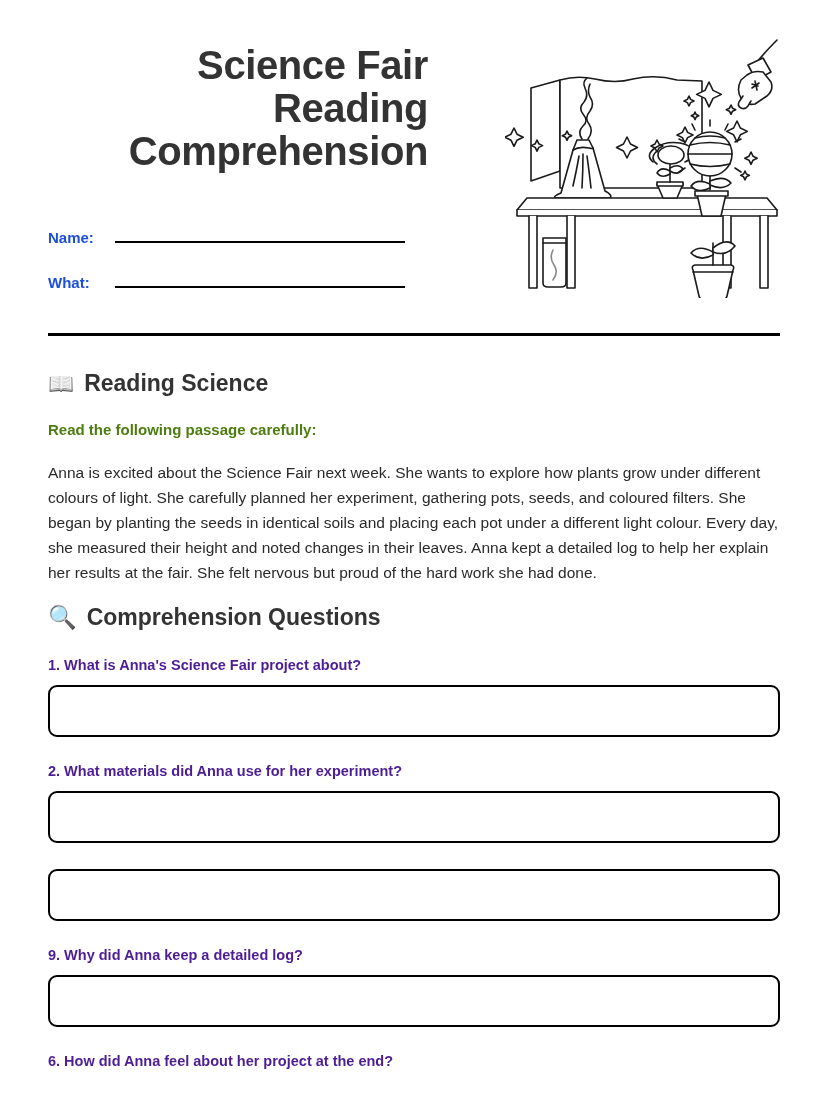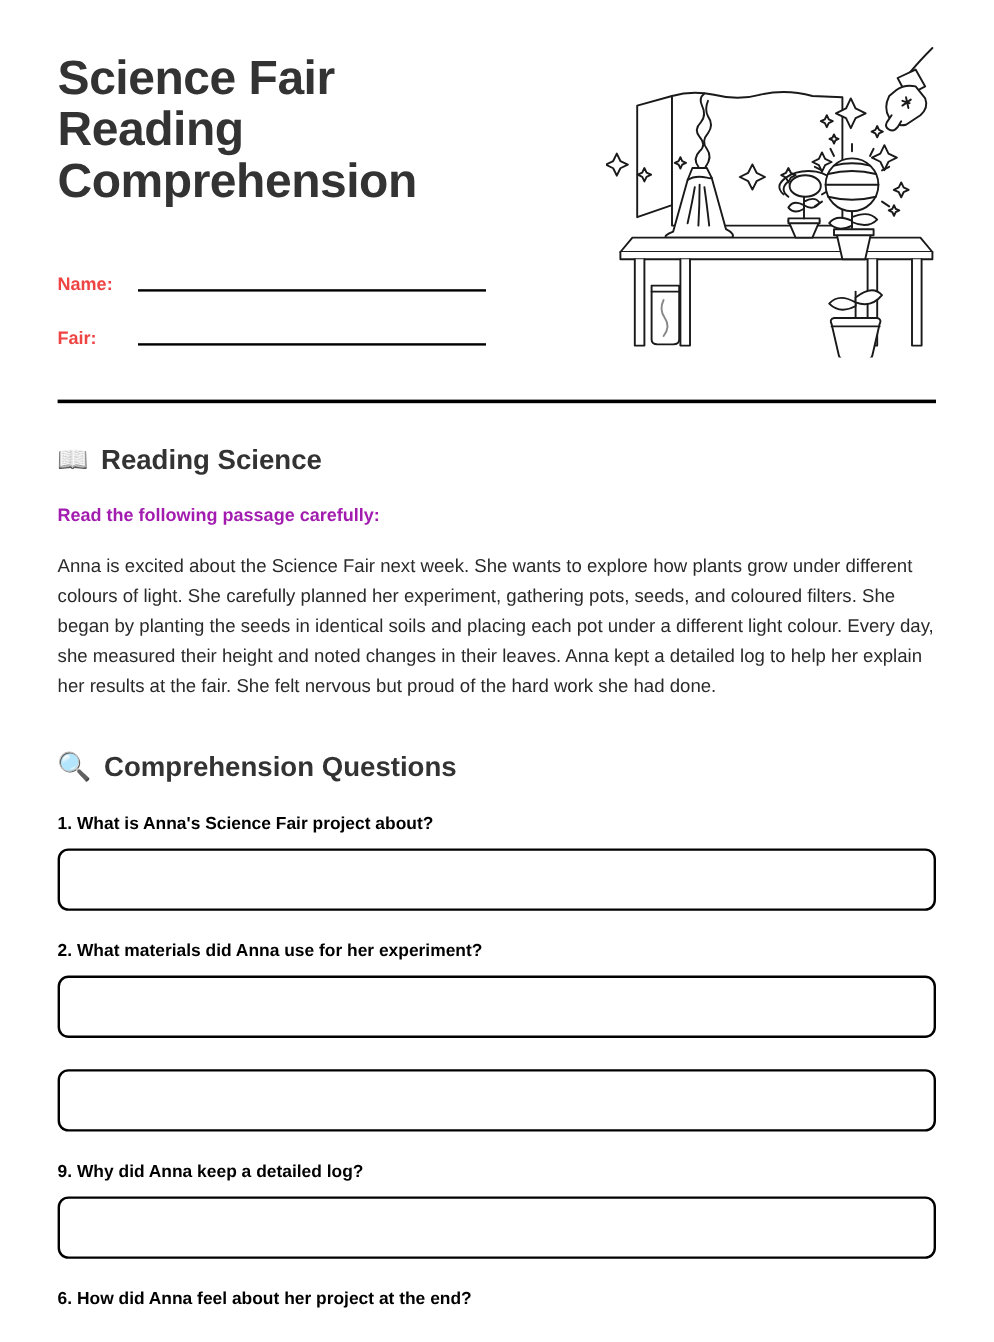--- a/index.html
+++ b/index.html
@@ -33,36 +33,37 @@
     flex: 0 0 430px;
   }
 
   .worksheet-title {
     font-size: 40px;
     font-weight: bold;
     line-height: 1.08;
     color: #333333;
     letter-spacing: -0.4px;
     max-width: 380px;
+    text-align: right;
   }
 
   .fields {
     margin-top: 30px;
   }
 
   .field-row {
     display: flex;
     align-items: flex-end;
     height: 45px;
   }
 
   .field-label {
     font-size: 15px;
     font-weight: bold;
-    color: #ef4444;
+    color: #1d4ed8;
     width: 67px;
     flex: 0 0 67px;
     padding-bottom: 3px;
   }
 
   .field-line {
     flex: 0 0 290px;
     height: 0;
     border-bottom: 2.5px solid #000000;
     margin-bottom: 6px;
@@ -108,50 +109,50 @@
 
   .section-heading .sec-icon {
     font-size: 21px;
     line-height: 1;
     filter: grayscale(100%);
   }
 
   .read-instruction {
     font-size: 15px;
     font-weight: bold;
-    color: #a21caf;
+    color: #4d7c0f;
     margin-bottom: 22px;
   }
 
   .passage {
     font-size: 15.5px;
     line-height: 1.62;
     color: #2a2a2a;
-    margin-bottom: 40px;
+    margin-bottom: 18px;
     text-align: left;
   }
 
   .questions-heading {
     display: flex;
     align-items: center;
     gap: 10px;
     font-size: 23px;
     font-weight: bold;
     color: #333333;
     margin-bottom: 26px;
   }
 
   .question-block {
     margin-bottom: 26px;
   }
 
   .question-text {
     font-size: 14.5px;
     font-weight: bold;
-    color: #000000;
+    color: #4c1d95;
     margin-bottom: 12px;
   }
 
   .answer-box {
     width: 732px;
     height: 52px;
     border: 2.5px solid #000000;
     border-radius: 9px;
     background: #ffffff;
   }
@@ -164,21 +165,21 @@
   <div class="header">
     <div class="header-left">
       <div class="worksheet-title">Science Fair Reading Comprehension</div>
 
       <div class="fields">
         <div class="field-row">
           <span class="field-label">Name:</span>
           <span class="field-line"></span>
         </div>
         <div class="field-row">
-          <span class="field-label">Fair:</span>
+          <span class="field-label">What:</span>
           <span class="field-line"></span>
         </div>
       </div>
     </div>
   </div>
 
   <div class="illustration">
     <svg viewBox="0 0 285 260" xmlns="http://www.w3.org/2000/svg" fill="none" stroke="#1a1a1a" stroke-width="1.6" stroke-linecap="round" stroke-linejoin="round">
 
       <path d="M26 50 L26 143 L55 133 L55 42 Z" fill="#fff"></path>

